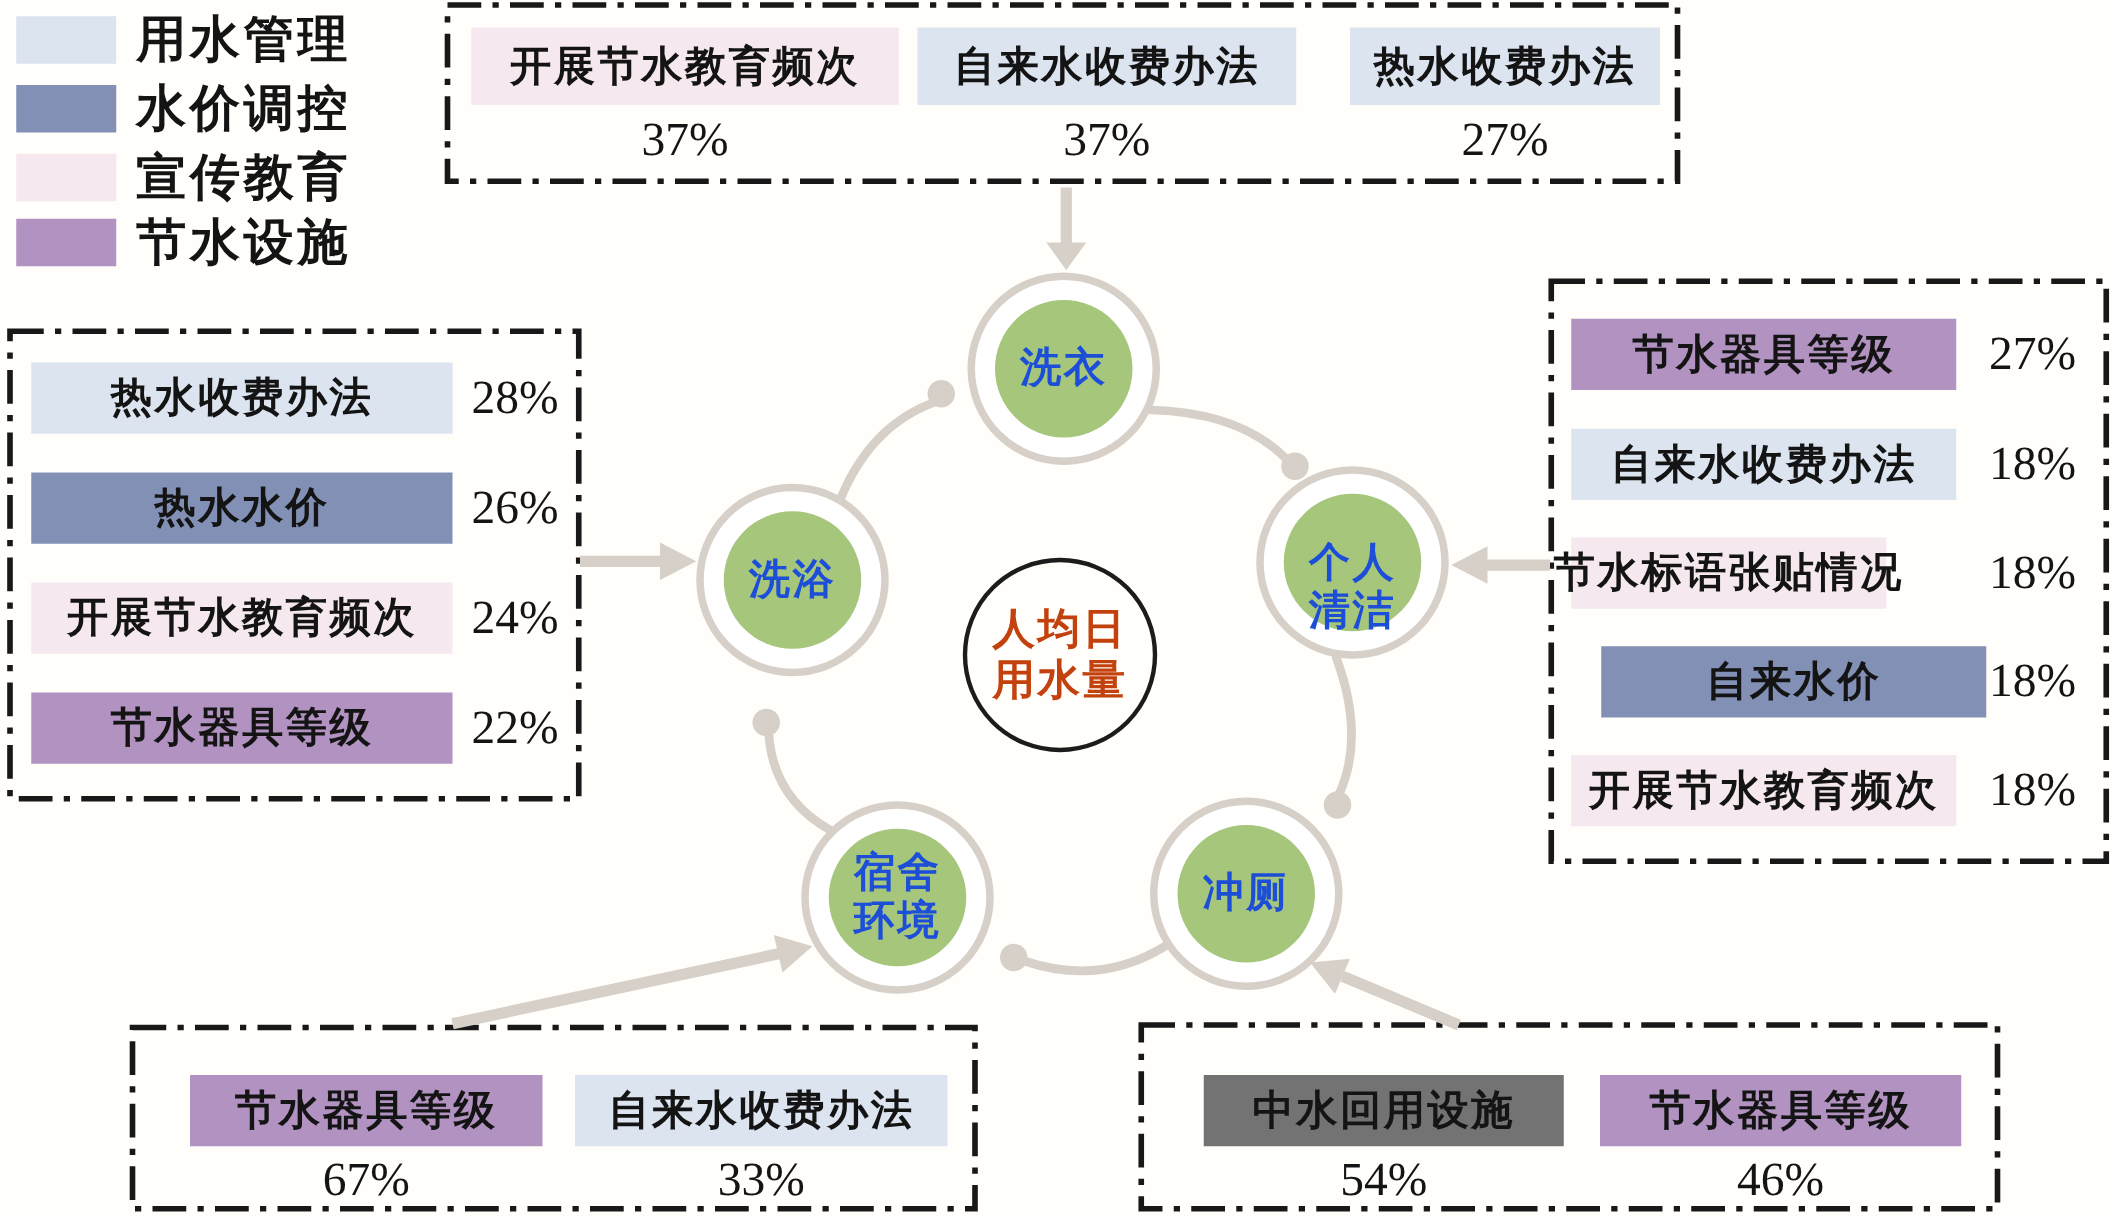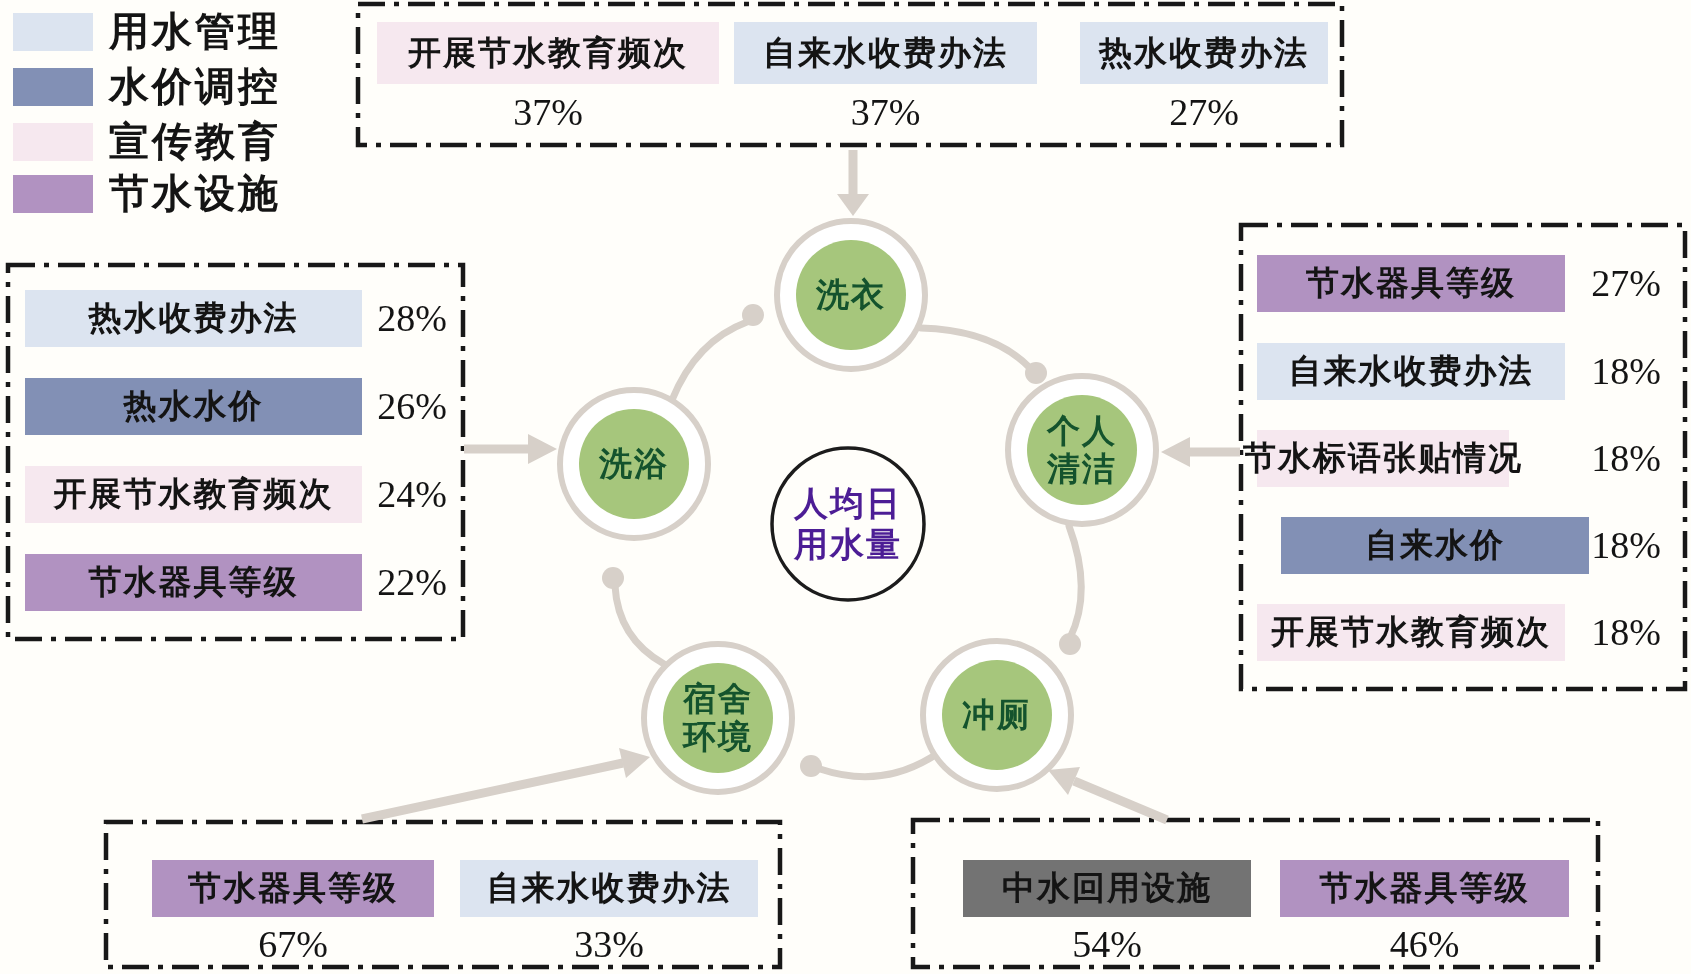--- a/index.html
+++ b/index.html
@@ -21,26 +21,26 @@
   .pct{
     position:absolute;font-size:38px;font-weight:400;color:#141414;
     text-align:center;line-height:1.1;
   }
   .pct.row{line-height:57px;}
   .legend-row{position:absolute;left:13px;display:flex;align-items:center;}
   .legend-swatch{width:80px;height:38px;flex:0 0 auto;}
   .legend-label{margin-left:16px;font-weight:700;font-size:40px;letter-spacing:3px;white-space:nowrap;}
   .node-label{
     position:absolute;text-align:center;font-weight:700;font-size:33px;
-    line-height:38px;letter-spacing:2px;color:#14532d;white-space:nowrap;
+    line-height:38px;letter-spacing:2px;color:#1d4ed8;white-space:nowrap;
     transform:translateX(-50%);
   }
   .center-label{
     position:absolute;text-align:center;font-weight:700;font-size:34px;
-    line-height:41px;letter-spacing:2px;color:#4c1d95;white-space:nowrap;
+    line-height:41px;letter-spacing:2px;color:#c2410c;white-space:nowrap;
     transform:translateX(-50%);
   }
 </style>
 </head>
 <body>
 
 <div id="stage">
 
   <svg class="layer" width="1691" height="974" viewBox="0 0 1691 974">
 
@@ -171,21 +171,21 @@
 
   <div>
     <div class="bar" style="left: 963px; top: 860px; width: 288px; background: #737373;">中水回用设施</div>
     <div class="bar" style="left: 1280px; top: 860px; width: 289px; background: rgb(177, 146, 193);">节水器具等级</div>
     <div class="pct" style="left:963px;top:924px;width:288px;">54%</div>
     <div class="pct" style="left:1280px;top:924px;width:289px;">46%</div>
   </div>
 
   <div class="node-label" style="left:851px;top:276px;">洗衣</div>
   <div class="node-label" style="left:634px;top:445px;">洗浴</div>
-  <div class="node-label" style="left:1082px;top:412px;">
+  <div class="node-label" style="left:1082px;top:432px;">
     <div>个人</div>
     <div>清洁</div>
   </div>
   <div class="node-label" style="left:718px;top:680px;">
     <div>宿舍</div>
     <div>环境</div>
   </div>
   <div class="node-label" style="left:997px;top:696px;">冲厕</div>
 
   <div class="center-label" style="left:848px;top:483px;">

